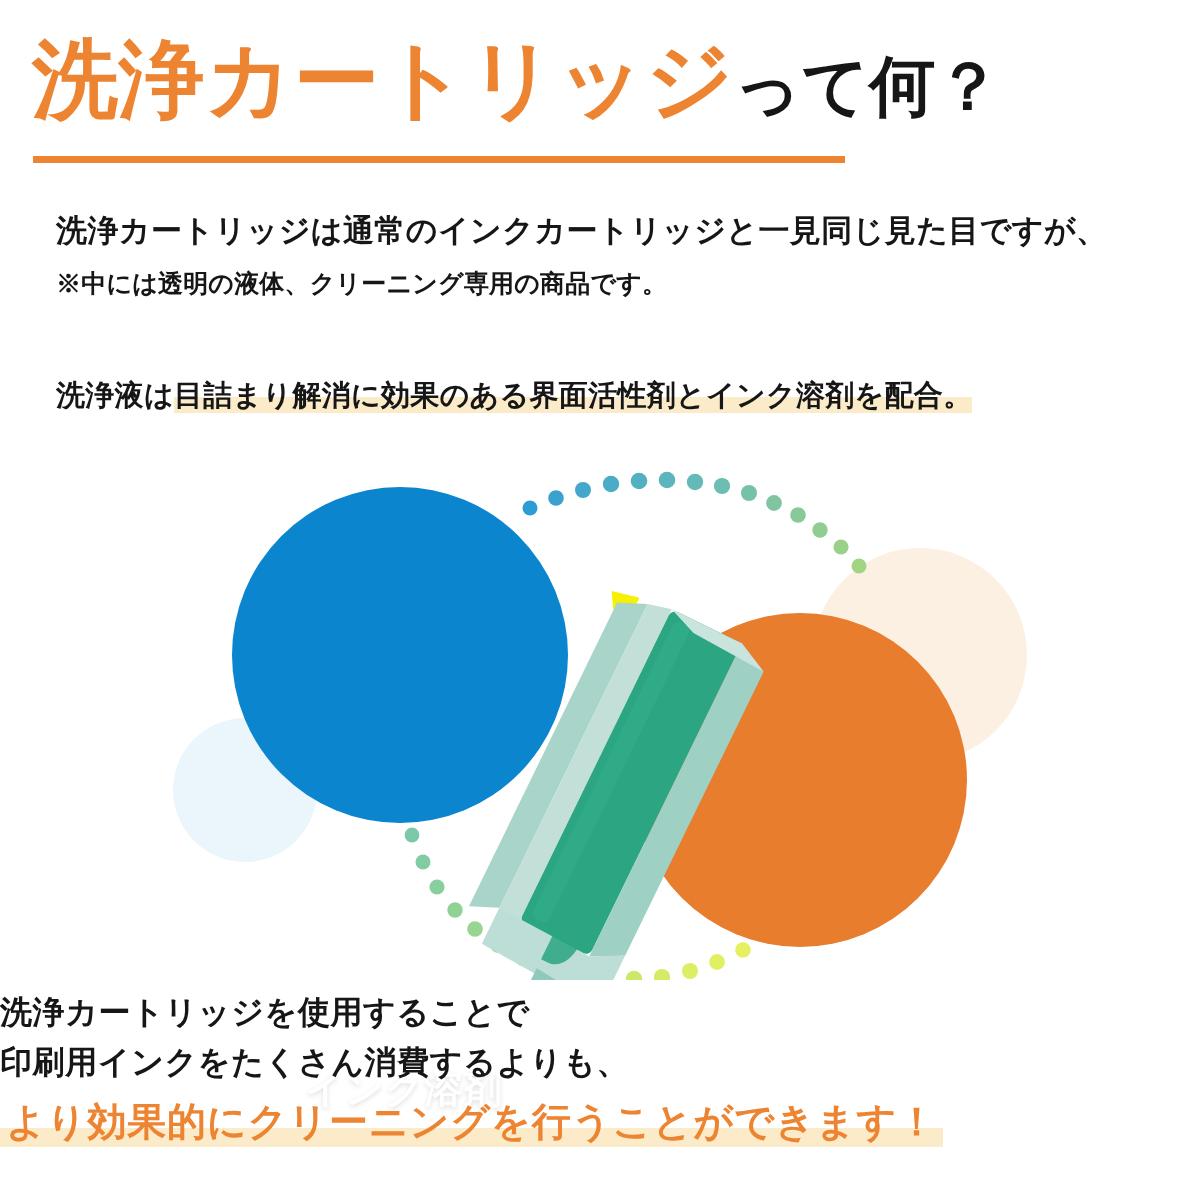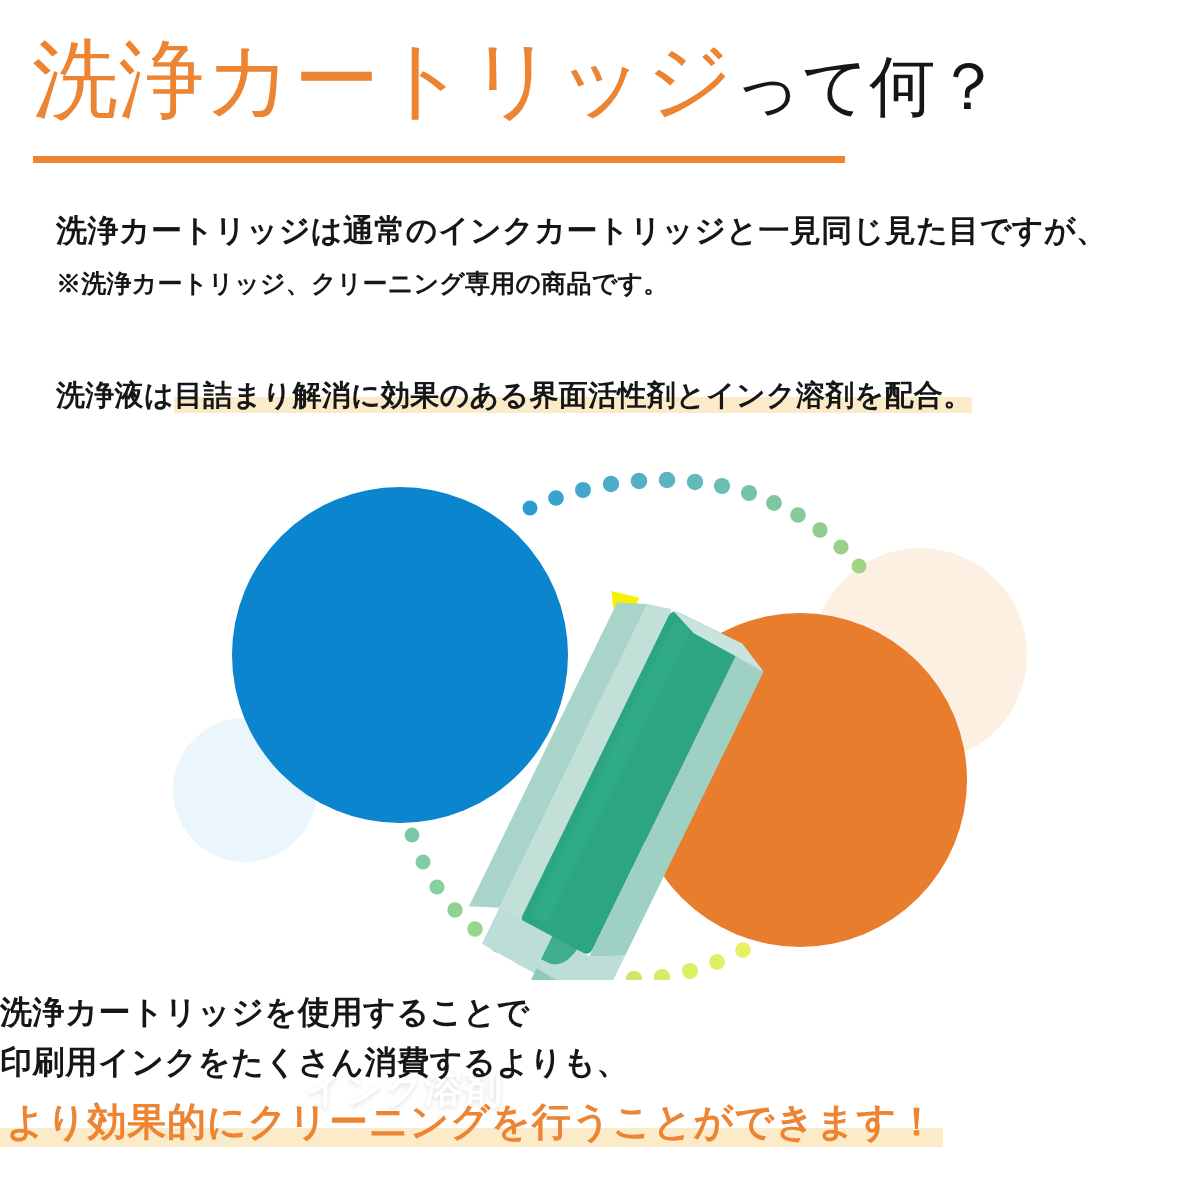--- a/index.html
+++ b/index.html
@@ -24,21 +24,21 @@
 
   
   .title-block {
     position: absolute;
     left: 32px;
     top: 34px;
     width: 1140px;
   }
   .title-line {
     font-size: 86px;
-    font-weight: 400;
+    font-weight: 700;
     line-height: 1.06;
     letter-spacing: 0.5px;
     white-space: nowrap;
   }
   .title-main { color: #ED8432; }
   .title-tail {
     color: #161616;
     font-size: 66px;
     letter-spacing: 0px;
   }
@@ -157,21 +157,21 @@
 
 <div id="page">
 
   <div class="title-block">
     <div class="title-line"><span class="title-main">洗浄カートリッジ</span><span class="title-tail">って何？</span></div>
   </div>
   <div class="title-underline"></div>
 
   <div class="intro">
     <div class="intro-line">洗浄カートリッジは通常のインクカートリッジと一見同じ見た目ですが、</div>
-    <div class="note-line">※洗浄カートリッジ、クリーニング専用の商品です。</div>
+    <div class="note-line">※中には透明の液体、クリーニング専用の商品です。</div>
   </div>
 
   <div class="lead"><span>洗浄液は</span><span class="hl">目詰まり解消に効果のある界面活性剤とインク溶剤を配合。</span></div>
 
   <div class="stage">
     <svg width="1200" height="540" viewBox="0 0 1200 540">
 
       <circle cx="245" cy="350" r="72" fill="#EAF5FC"></circle>
       <circle cx="920" cy="215" r="107" fill="#FCF0E2"></circle>
 

